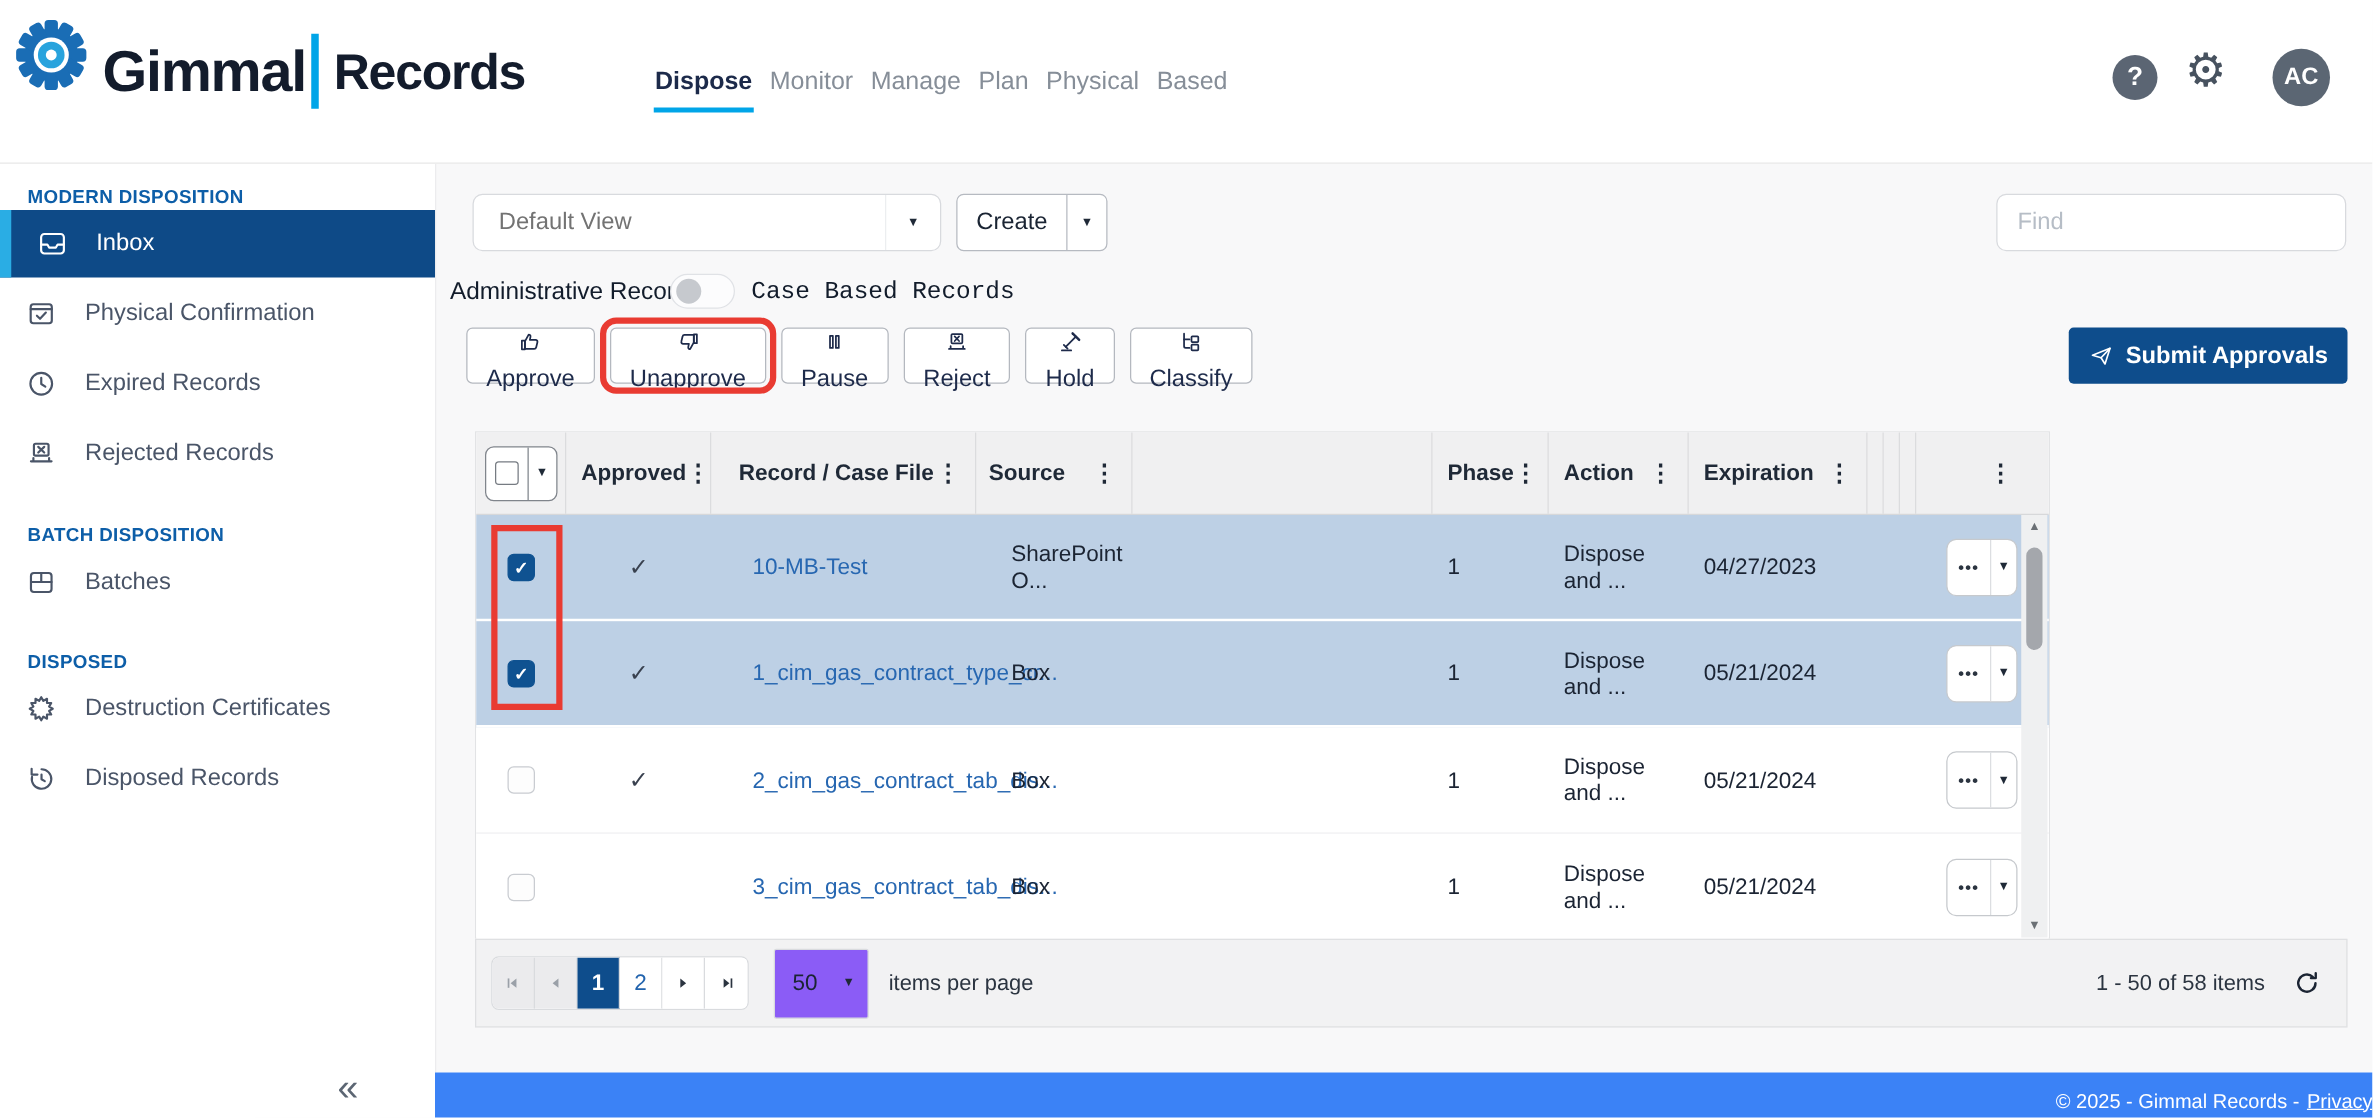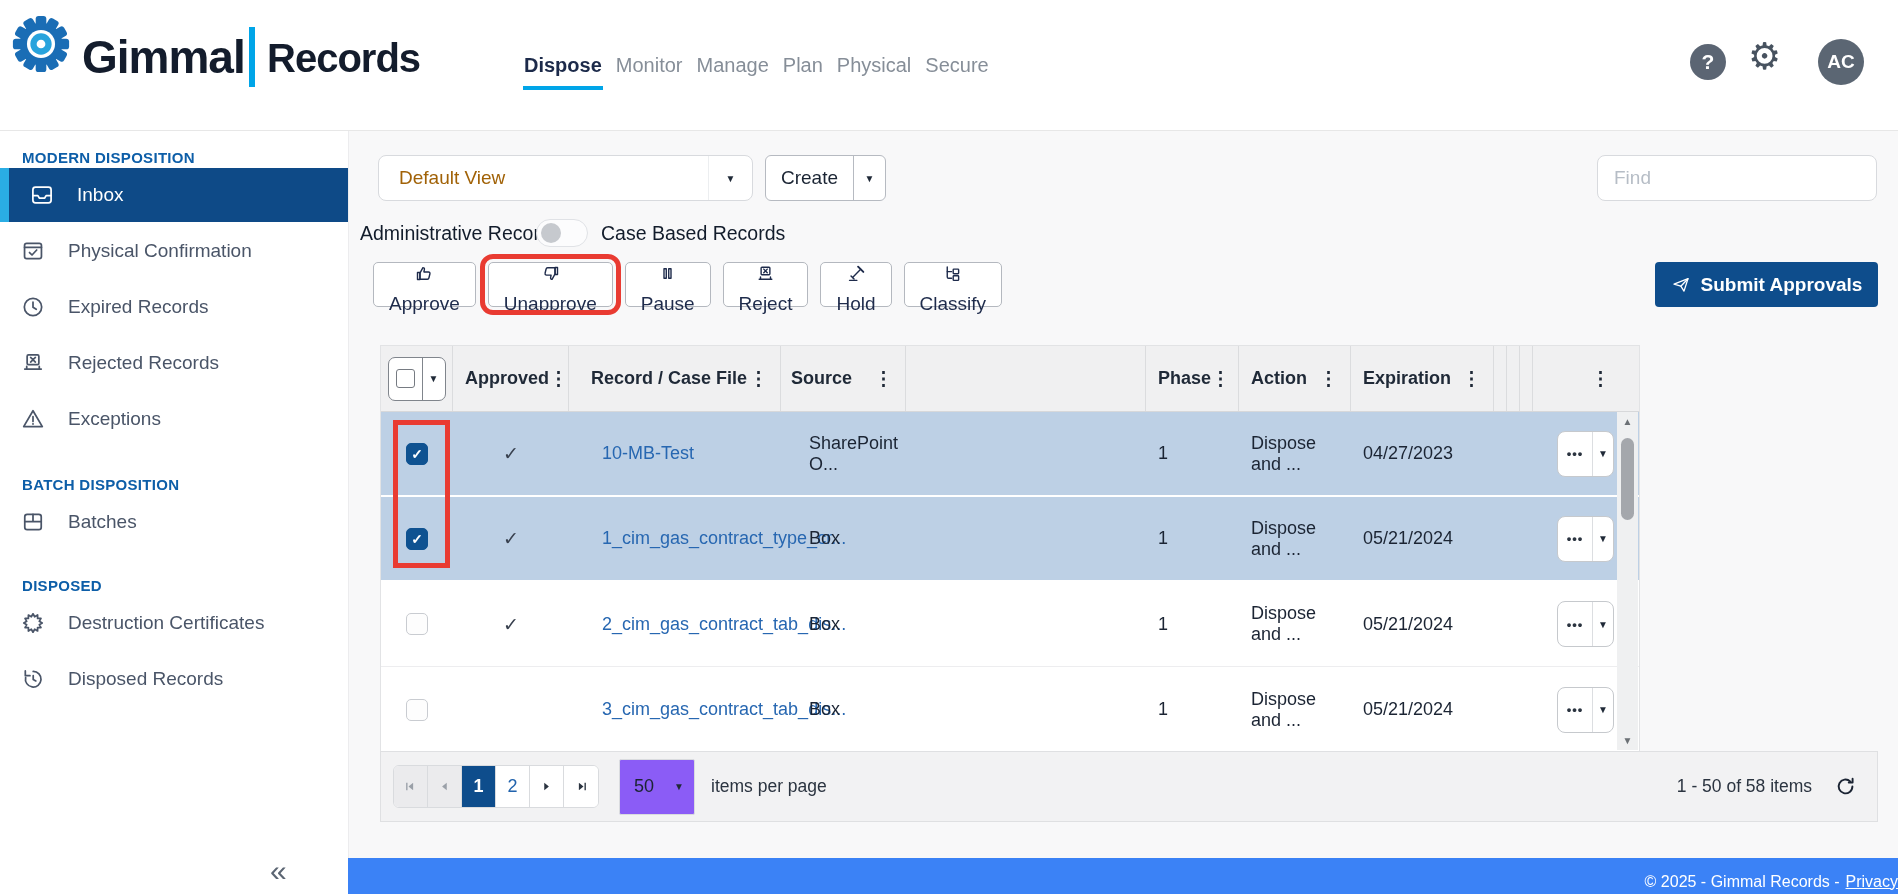--- a/index.html
+++ b/index.html
@@ -29,33 +29,33 @@
   .sb-item.active { padding-left:29px; }
   .sb-icon { width:26px; height:26px; display:flex; align-items:center; justify-content:center; }
   .mt30 { margin-top:30px; }
   .mt28 { margin-top:28px; }
   .collapse-btn { position:absolute; left:270px; top:723px; font-size:30px; color:#5c6673; cursor:pointer; }
 
   
   .panel { position:absolute; left:348px; top:131px; width:1550px; height:727px; background:#f8f8f9; border-left:1px solid #ececee; }
 
   .view-select { position:absolute; left:378px; top:155px; width:375px; height:46px; background:#fff; border:1px solid #d8dade; border-radius:8px; display:flex; align-items:center; cursor:pointer; }
-  .view-select .vs-label { font-size:19px; color:#a16207; padding-left:20px; flex:1; }
+  .view-select .vs-label { font-size:19px; color:#737373; padding-left:20px; flex:1; }
   .vs-caret-cell { width:44px; height:100%; border-left:1px solid #eceef0; display:flex; align-items:center; justify-content:center; }
   .caret { font-size:10px; color:#1f2937; }
 
   .create-btn { position:absolute; left:765px; top:155px; height:46px; display:flex; background:#fff; border:1px solid #b6bac1; border-radius:6px; cursor:pointer; }
   .create-label { font-size:19px; color:#1a2433; display:flex; align-items:center; padding:0 15px; }
   .create-caret { width:32px; border-left:1px solid #b6bac1; display:flex; align-items:center; justify-content:center; }
 
   .find-input { position:absolute; left:1597px; top:155px; width:280px; height:46px; border:1px solid #d8dade; border-radius:8px; background:#fff; font-size:19px; padding-left:16px; color:#1a2433; font-family:"Liberation Sans",sans-serif; outline:none; }
   .find-input::placeholder { color:#b6bdc6; }
 
   .toggle-label-left { position:absolute; left:360px; top:222px; font-size:19.5px; color:#121c2b; }
-  .toggle-label-right { position:absolute; left:601px; top:222px; font-size:19.5px; color:#121c2b; }
+  .toggle-label-right { position:absolute; left:601px; top:222px; font-size:19.5px; color:#121c2b;font-family:Liberation Mono, monospace; }
   .toggle { position:absolute; left:536px; top:219px; width:52px; height:28px; border-radius:14px; background:#fcfcfd; border:1px solid #e0e2e6; cursor:pointer; }
   .toggle-knob { position:absolute; left:4px; top:3px; width:20px; height:20px; border-radius:50%; background:#c6c9ce; }
 
   .actions-row { position:absolute; left:373px; top:262px; display:flex; gap:12px; }
   .act-btn { height:45px; padding:0 15px; background:#fff; border:1px solid #b4b8bf; border-radius:5px; display:flex; align-items:center; gap:9px; font-size:19px; color:#1e2b4b; cursor:pointer;flex-direction:column; }
   .act-btn.highlighted { outline:5px solid #e93b32; outline-offset:3px; }
   .act-icon { display:flex; align-items:center; }
 
   .submit-btn { position:absolute; left:1655px; top:262px; width:223px; height:45px; background:#0e4d8c; border:none; border-radius:4px; color:#fff; font-size:19px; font-weight:600; display:flex; align-items:center; justify-content:center; gap:10px; cursor:pointer; font-family:"Liberation Sans",sans-serif; }
 
@@ -147,21 +147,21 @@
   <span class="brand-name">Gimmal</span>
   <span class="brand-bar"></span>
   <span class="brand-product">Records</span>
 
   <div class="main-nav">
     <span class="nav-item active">Dispose</span>
     <span class="nav-item">Monitor</span>
     <span class="nav-item">Manage</span>
     <span class="nav-item">Plan</span>
     <span class="nav-item">Physical</span>
-    <span class="nav-item">Secure</span>
+    <span class="nav-item">Based</span>
   </div>
 
   <div class="help-badge">?</div>
   <div class="settings-glyph">⚙</div>
   <div class="avatar-badge">AC</div>
 </div>
 
 <div class="sidebar">
   <div class="sb-heading">MODERN DISPOSITION</div>
 
@@ -200,30 +200,20 @@
     <span class="sb-icon">
       <svg class="icn" width="26" height="26" viewBox="0 0 24 24">
           <rect x="6.6" y="4.6" width="10.8" height="8.8" rx="1.2"></rect>
           <path d="M9.8 6.9l4.4 4.2M14.2 6.9l-4.4 4.2"></path>
           <path d="M4.4 17.6h15.2M6.2 17.6v-2.4M17.8 17.6v-2.4"></path>
         </svg>
     </span>
     <span class="sb-label">Rejected Records</span>
   </div>
 
-  <div class="sb-item">
-    <span class="sb-icon">
-      <svg class="icn" width="26" height="26" viewBox="0 0 24 24">
-          <path d="M12 4.4L20.6 19H3.4z"></path>
-          <path d="M12 9.8v4.4"></path>
-          <circle cx="12" cy="16.5" r="0.9" fill="currentColor" stroke="none"></circle>
-        </svg>
-    </span>
-    <span class="sb-label">Exceptions</span>
-  </div>
 
   <div class="sb-heading mt30">BATCH DISPOSITION</div>
 
   <div class="sb-item">
     <span class="sb-icon">
       <svg class="icn" width="26" height="26" viewBox="0 0 24 24">
           <rect x="4.4" y="5" width="15.2" height="14" rx="2.2"></rect>
           <path d="M4.4 11.6h15.2M12 5v6.6"></path>
         </svg>
     </span>

